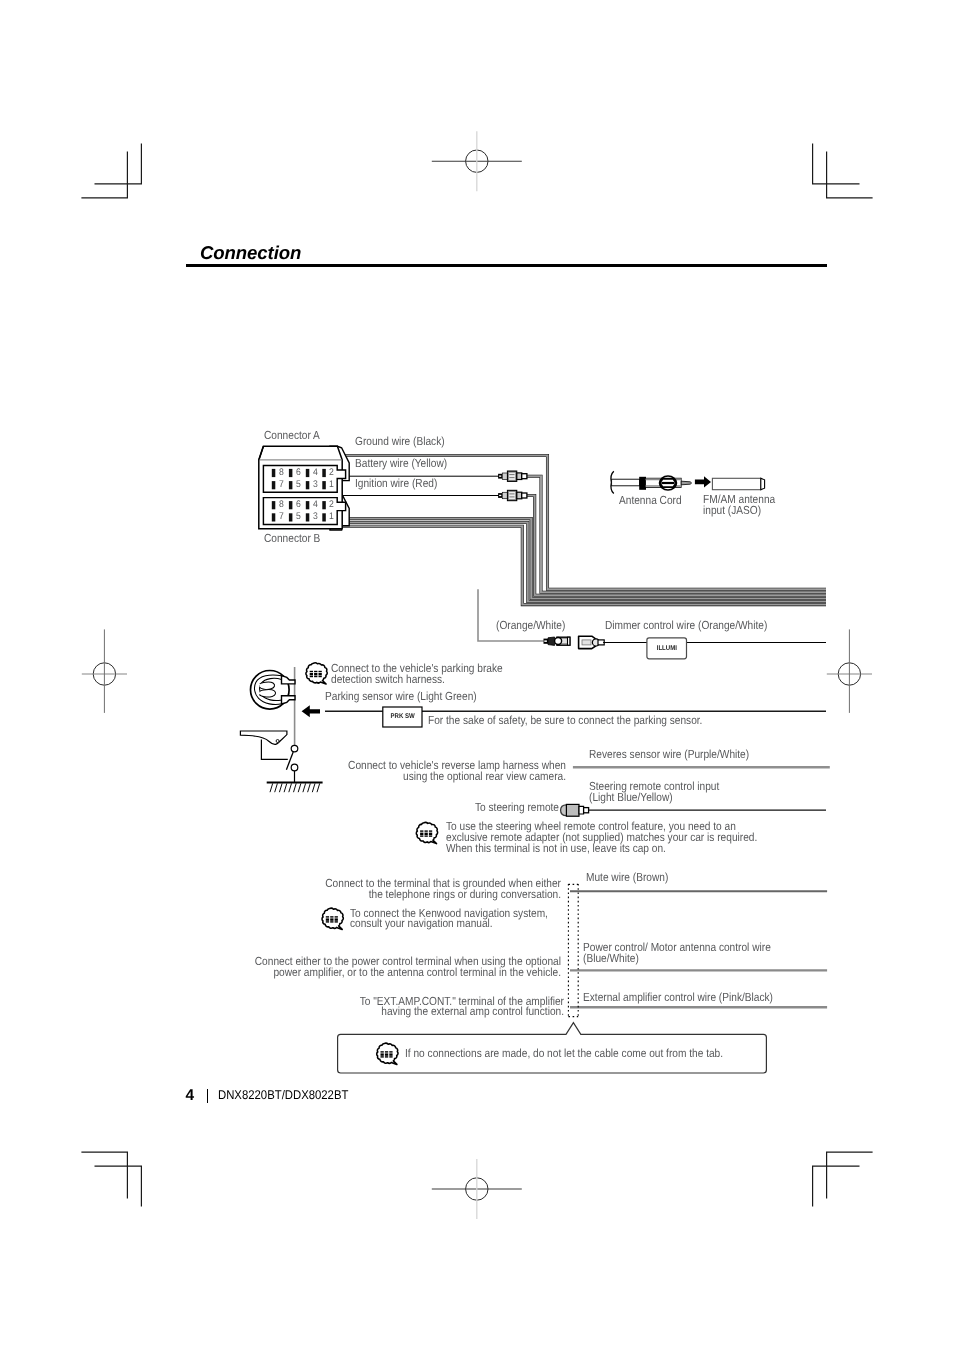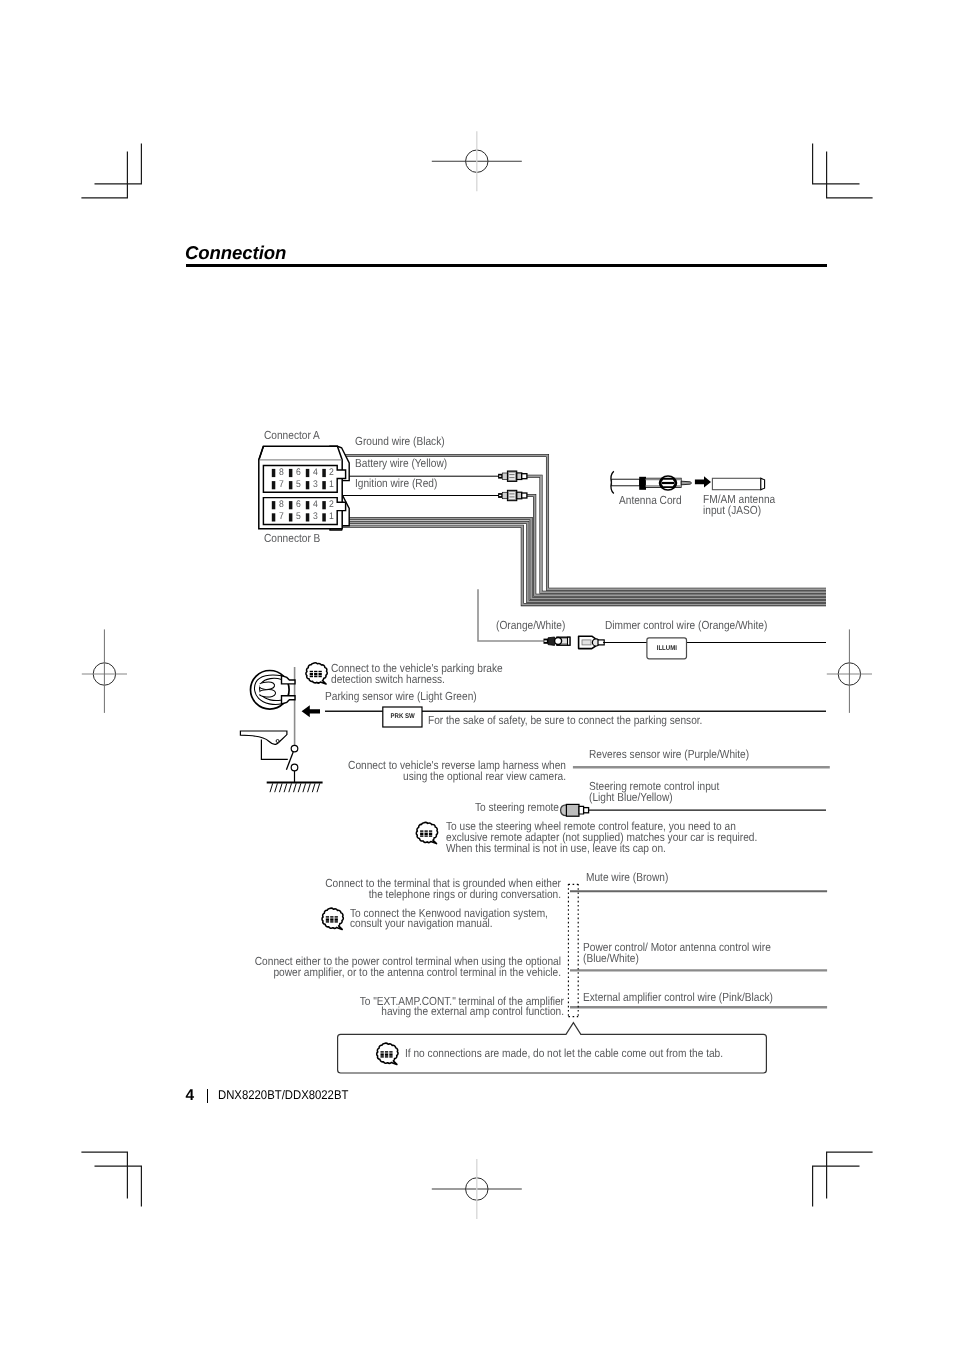--- a/index.html
+++ b/index.html
@@ -302,18 +302,18 @@
 the telephone rings or during conversation.</div>
 <div class="t" style="left:350.2px;top:908.6px;">To connect the Kenwood navigation system,
 consult your navigation manual.</div>
 <div class="t r" style="left:161px;top:957px;width:400px;text-align:right;">Connect either to the power control terminal when using the optional
 power amplifier, or to the antenna control terminal in the vehicle.</div>
 <div class="t r" style="left:163.5px;top:996.6px;width:400px;text-align:right;">To "EXT.AMP.CONT." terminal of the amplifier
 having the external amp control function.</div>
 <div class="t" style="left:405.1px;top:1048.6px;">If no connections are made, do not let the cable come out from the tab.</div>
 <div class="tag" style="left:646.9px;top:644.6px;width:39.6px;text-align:center">ILLUMI</div>
 <div class="tag" style="left:382.8px;top:713.4px;width:39.2px;text-align:center">PRK SW</div>
-<div class="hdr" style="left:185px;top:242.2px">Connection</div>
+<div class="hdr" style="left:200px;top:242.2px">Connection</div>
 <div style="position:absolute;left:186px;top:264.2px;width:641px;height:2.6px;background:#000"></div>
 <div class="pgnum" style="left:185.5px;top:1086.5px">4</div>
 <div style="position:absolute;left:206.6px;top:1088.8px;width:1.3px;height:14px;background:#000"></div>
 <div class="model" style="left:218.3px;top:1087.6px">DNX8220BT/DDX8022BT</div>
 </div>
 
 </body></html>

